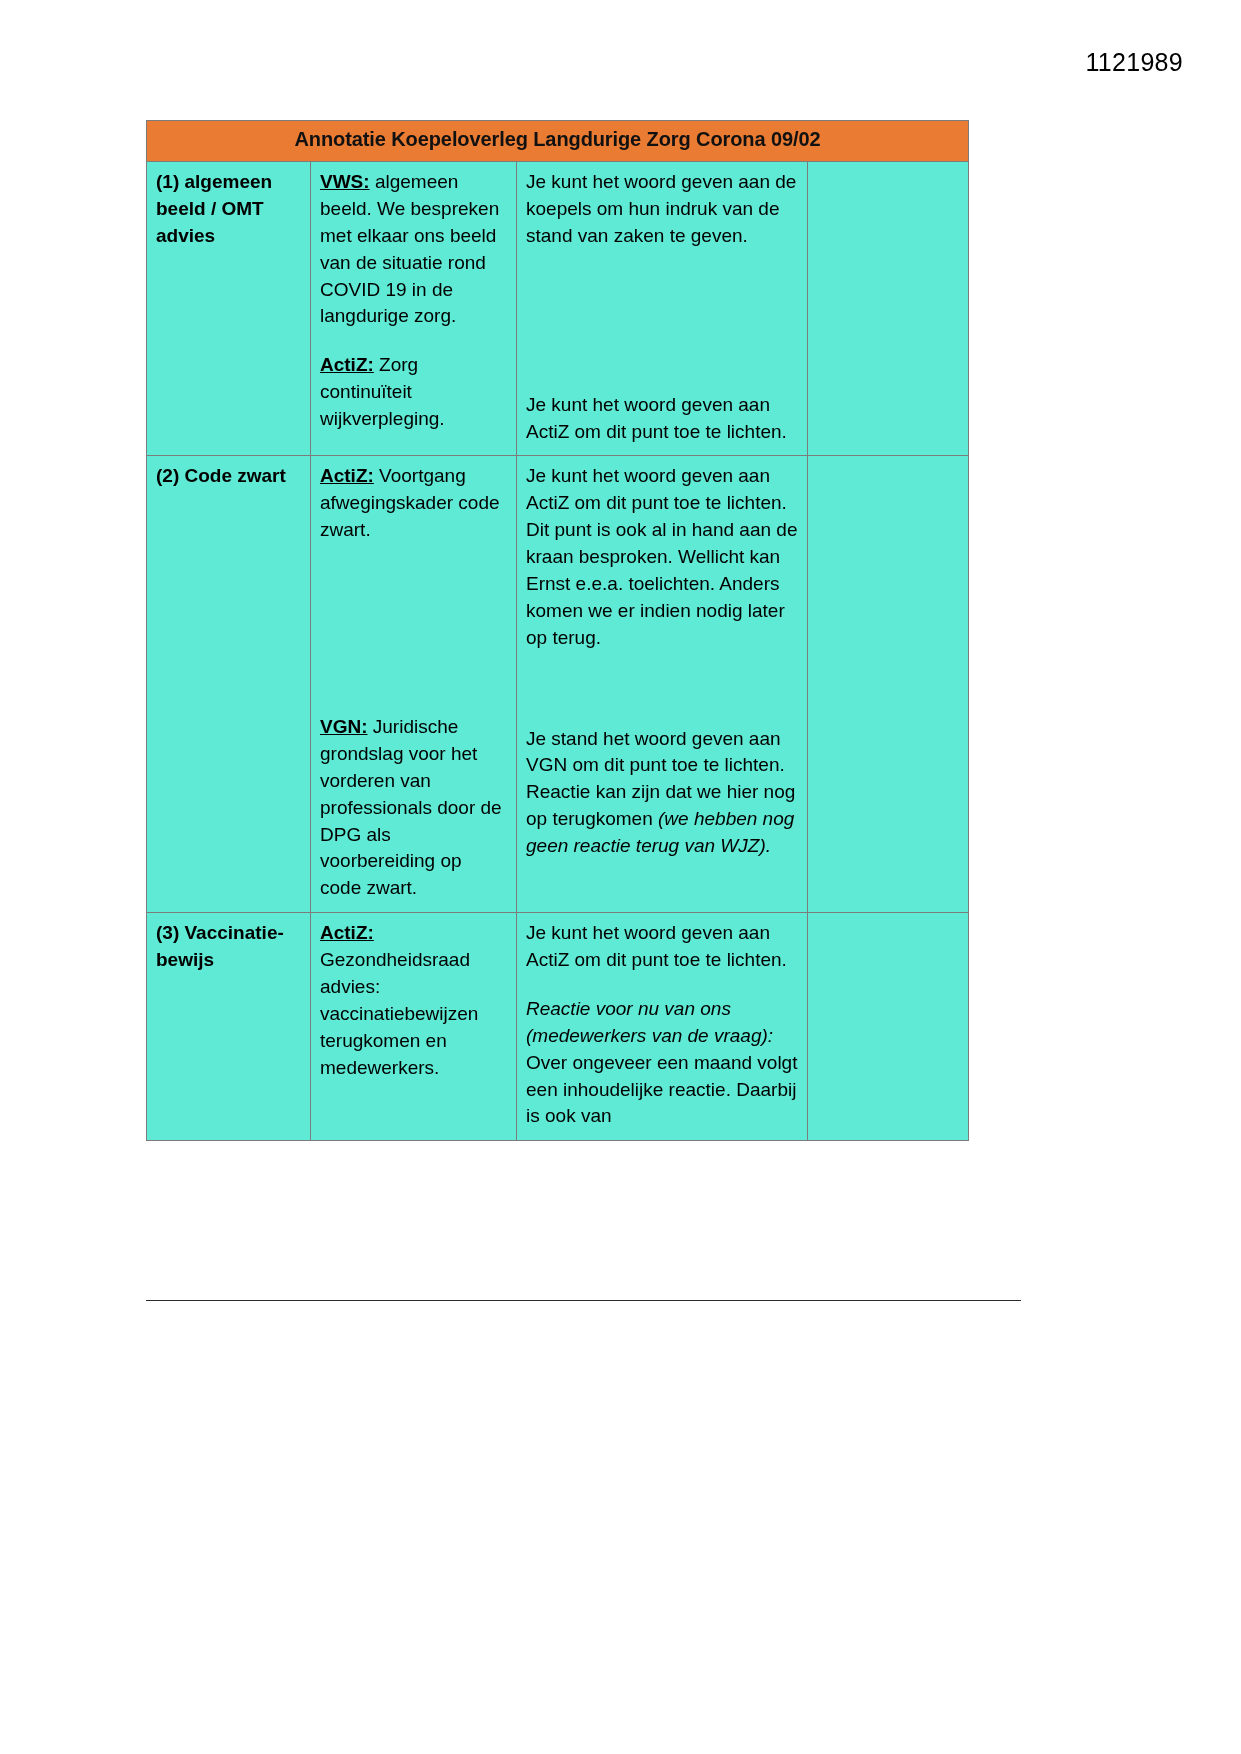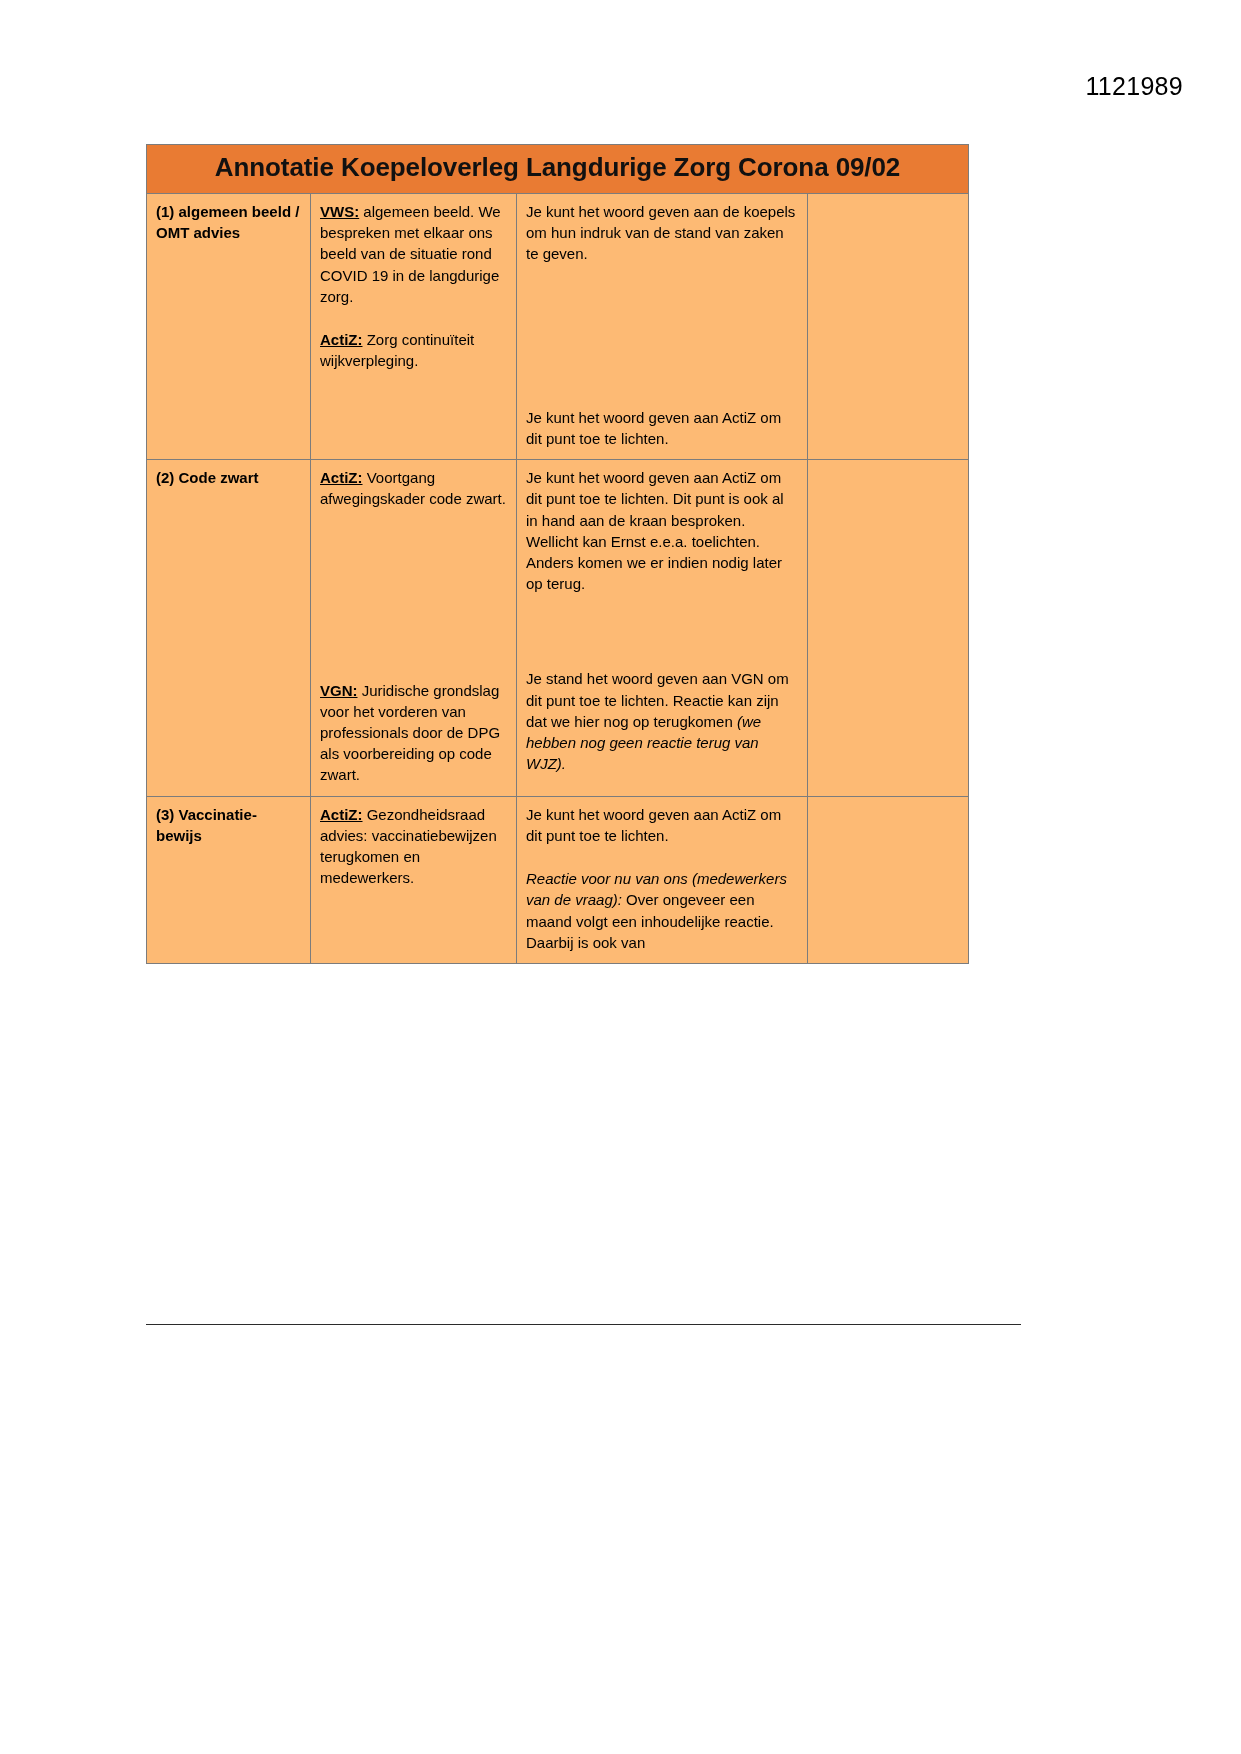--- a/index.html
+++ b/index.html
@@ -15,21 +15,20 @@
     color: #000000;
     position: relative;
     overflow: hidden;
   }
 
   .page {
     position: relative;
     width: 1241px;
     height: 1288px;
     background: #ffffff;
-    margin-top: 24px;
   }
 
   
   .doc-number {
     position: absolute;
     top: 48px;
     right: 58px;
     font-size: 25px;
     letter-spacing: 0.3px;
     color: #000;
@@ -55,21 +54,21 @@
   }
 
   
   .title-row td {
     background: #e97b33;
     border: 1px solid #e97b33;
     text-align: center;
     padding: 18px 8px 17px 8px;
   }
   .title-text {
-    font-size: 26px;
+    font-size: 20px;
     font-weight: bold;
     color: #111;
     letter-spacing: -0.1px;
   }
 
   
   .head-row th {
     background: #5b9bd5;
     font-weight: bold;
     font-size: 19.5px;
@@ -80,23 +79,23 @@
   }
 
   
   col.c-onderwerp   { width: 164px; }
   col.c-punt        { width: 206px; }
   col.c-annotatie   { width: 291px; }
   col.c-vervolg     { width: 161px; }
 
   
   td.cell {
-    font-size: 15px;
+    font-size: 19px;
     line-height: 1.415;
-    background: #fdba74;
+    background: #5eead4;
   }
   td.col-onderwerp { font-weight: bold; }
 
   .para { margin: 0 0 0 0; }
   .para + .para { margin-top: 22px; }
   b.lbl { font-weight: bold; text-decoration: underline; }
   i.it { font-style: italic; }
 
   
   .spacer-6 { height: 142px; }

